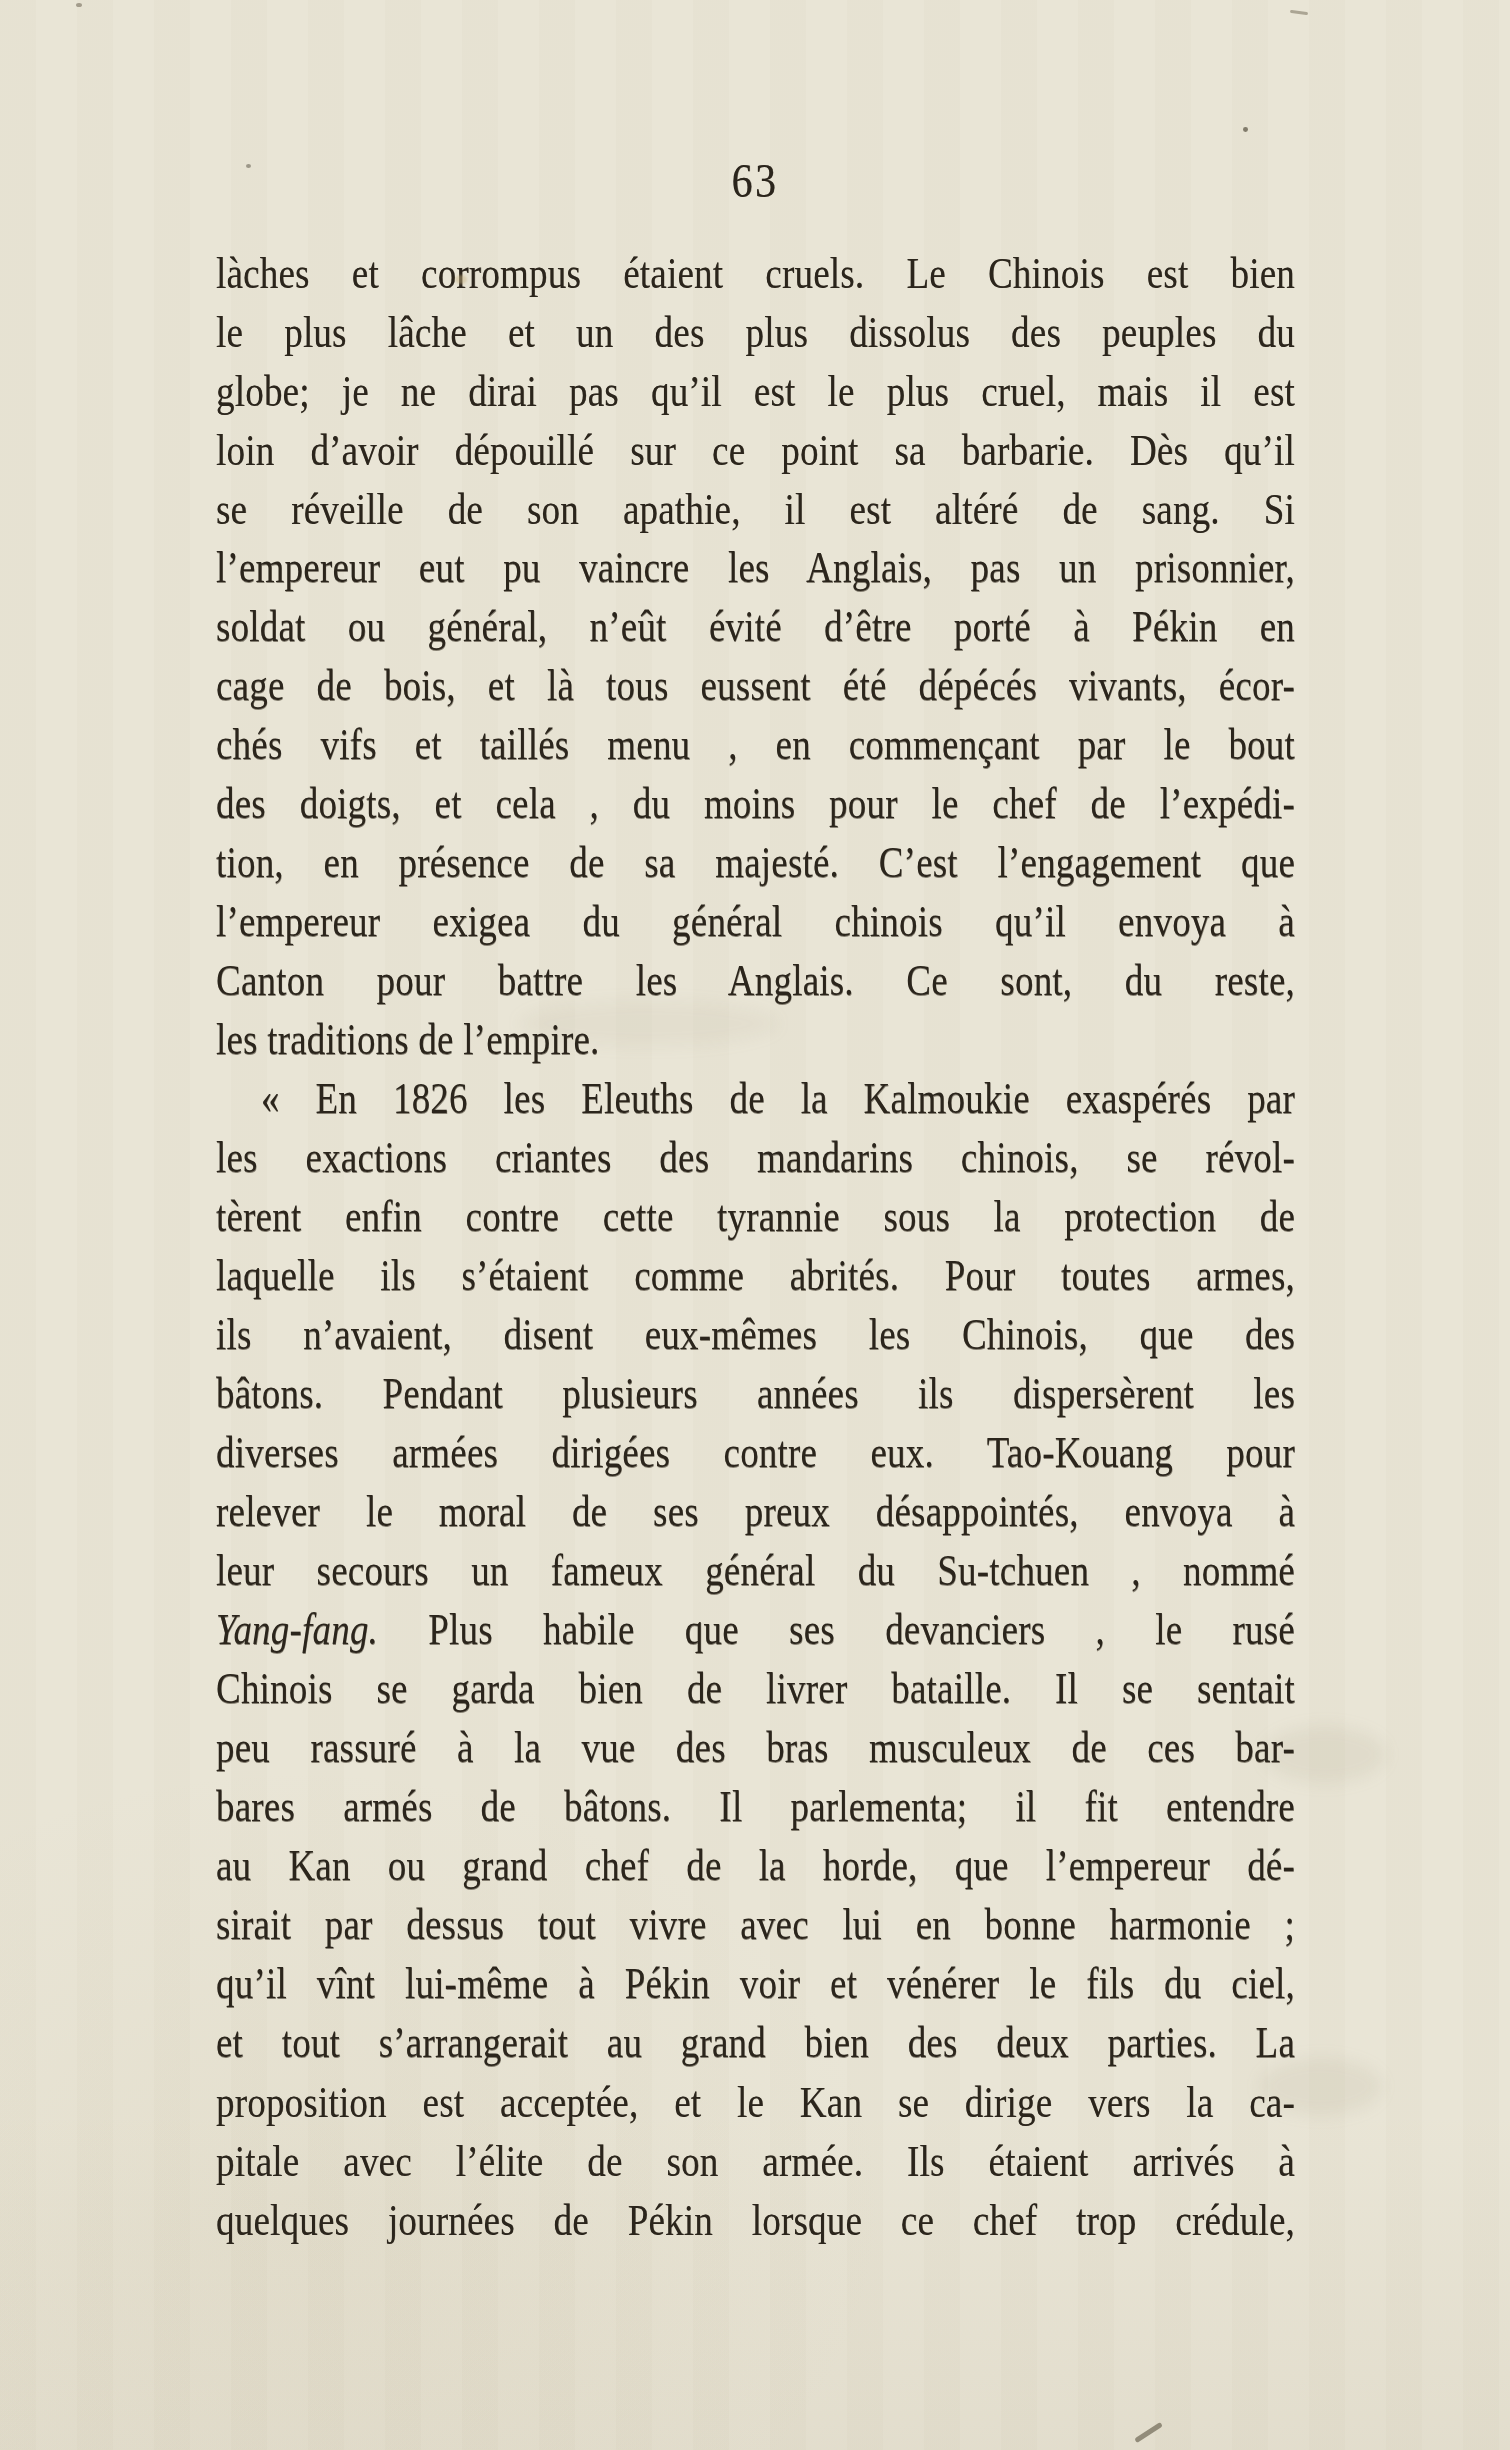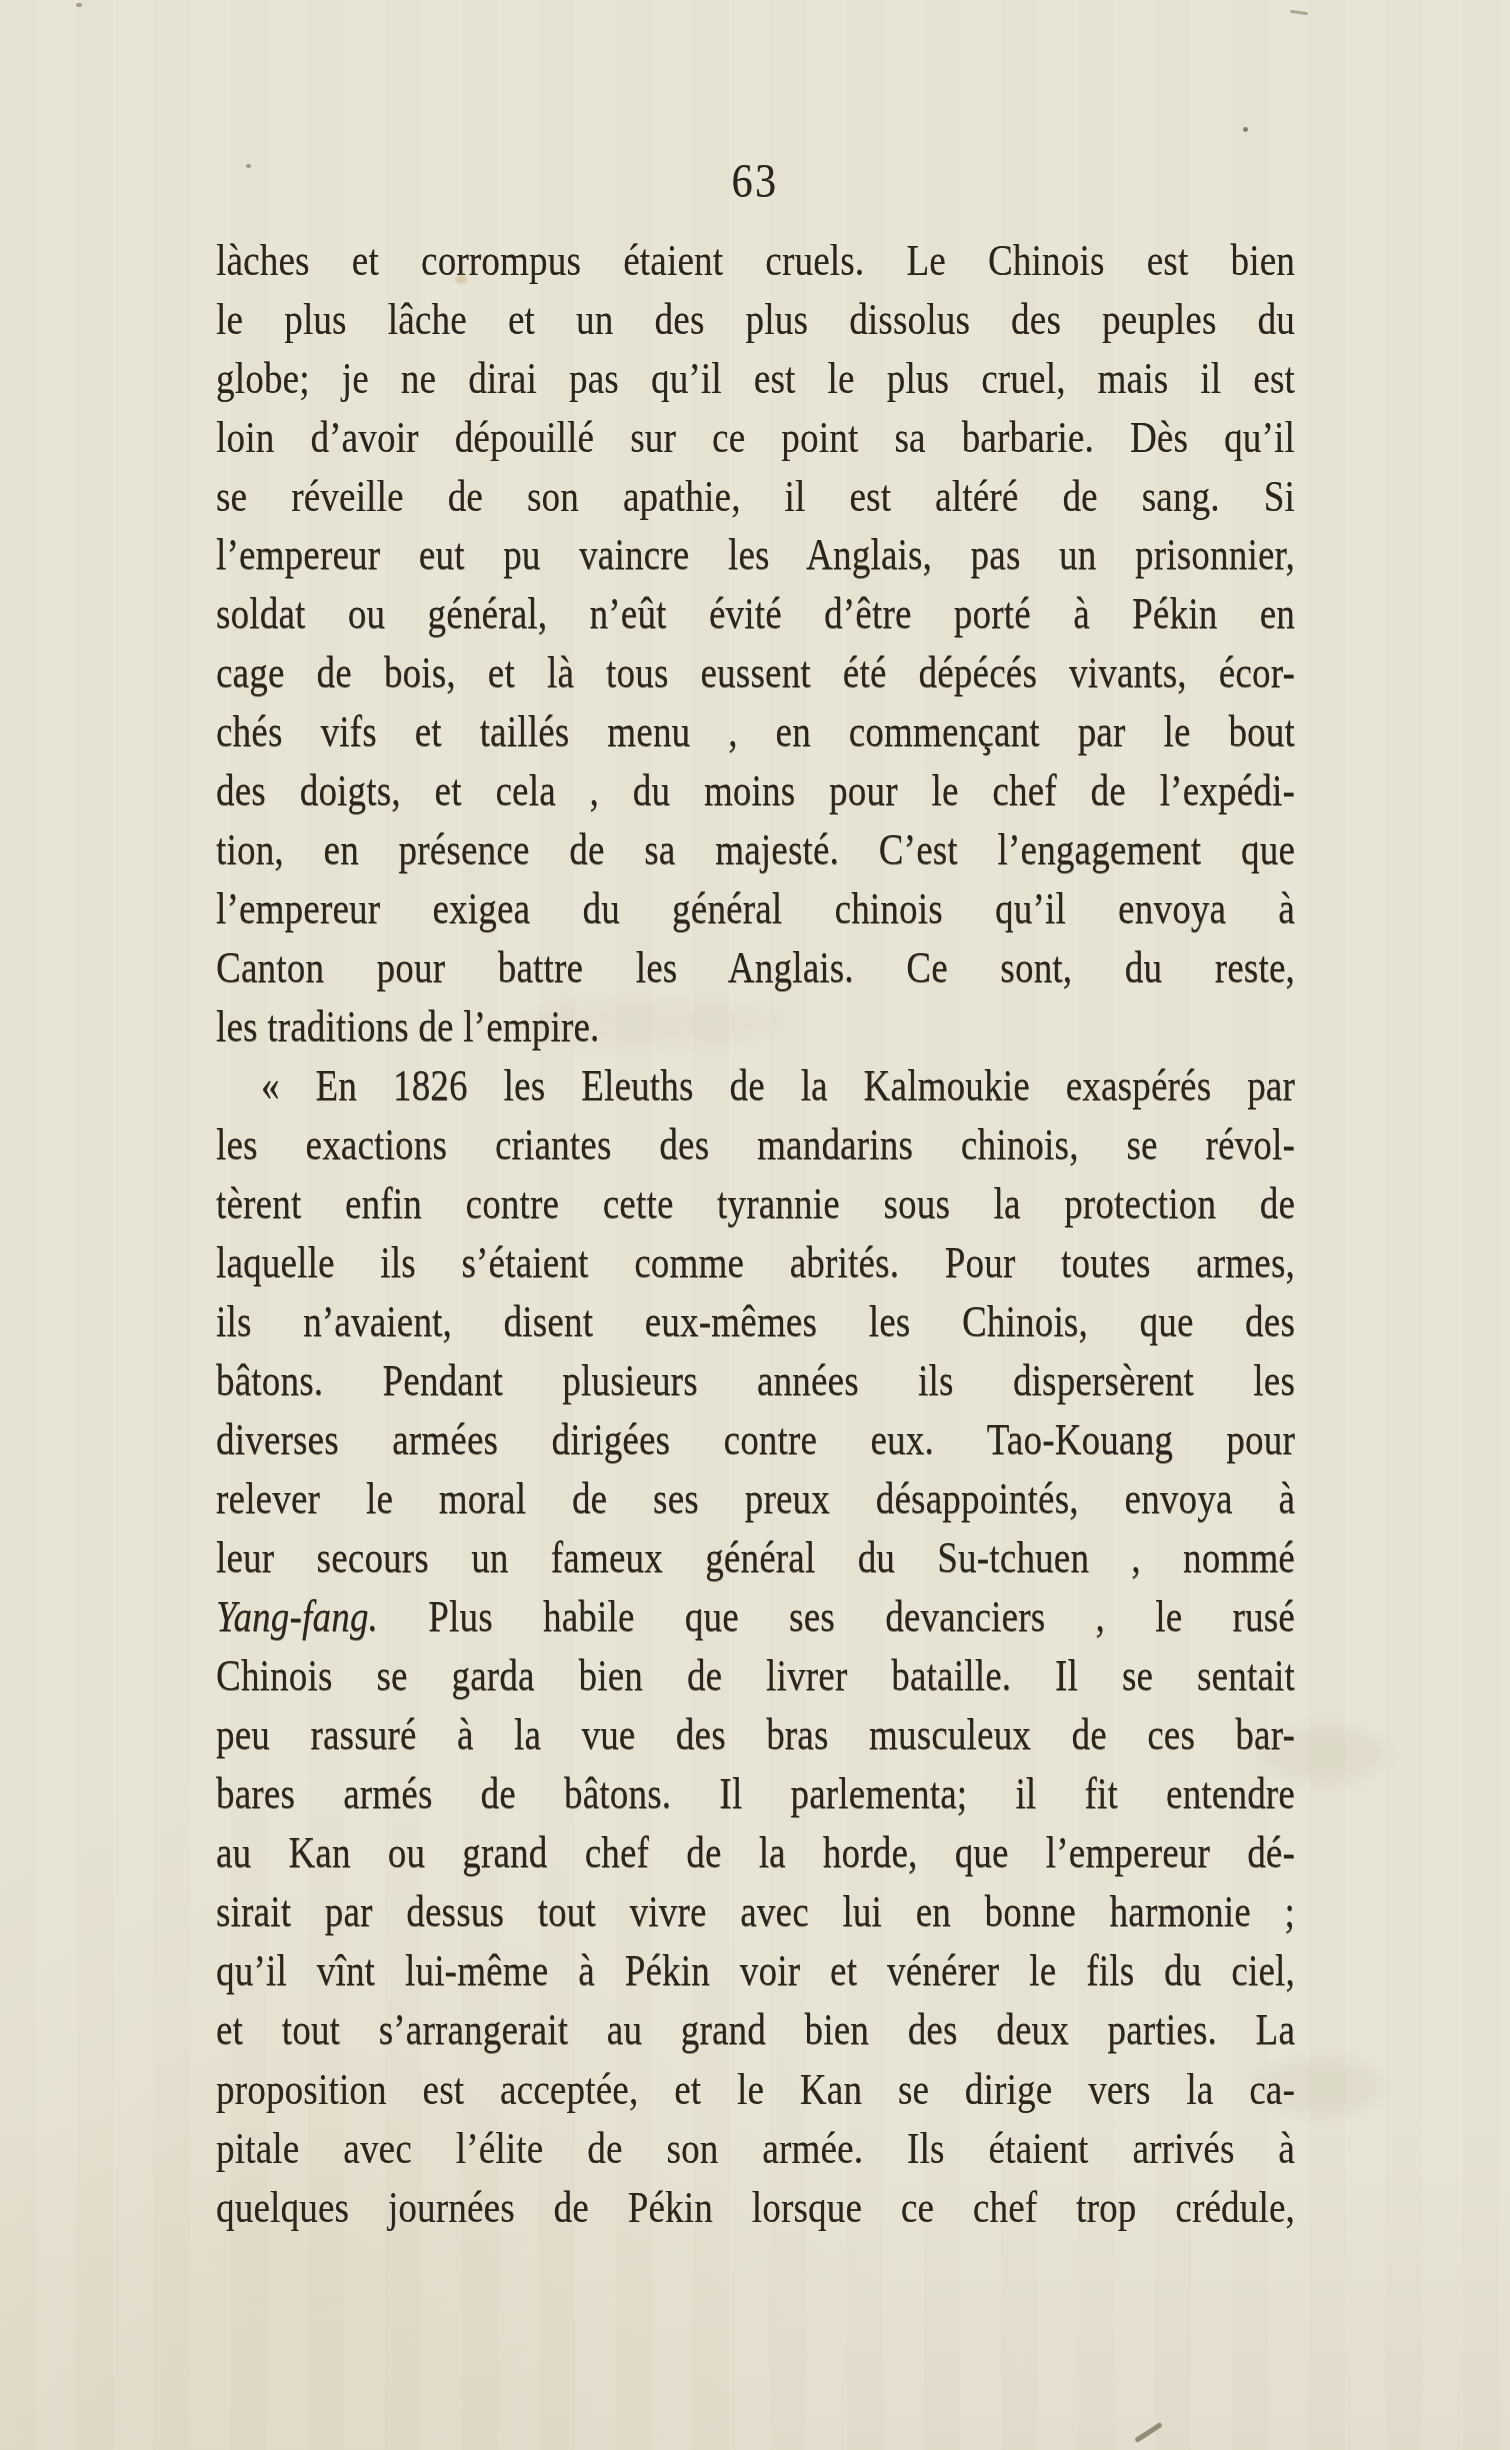--- a/index.html
+++ b/index.html
@@ -22,21 +22,21 @@
     position: absolute;
     top: 156px; left: 0; width: 1510px;
     text-align: center;
     font-size: 42px;
     letter-spacing: 2.4px;
     transform: scaleY(1.18);
     text-shadow: 0.3px 0.3px 0.6px rgba(35,28,16,0.55);
   }
   .text-block {
     position: absolute;
-    left: 216px; top: 230px; width: 1079px;
+    left: 216px; top: 243px; width: 1079px;
   }
   .line {
     height: 59px;
     line-height: 59px;
     font-size: 37px;
     text-align: justify;
     text-align-last: justify;
     transform: scaleY(1.2);
     transform-origin: 50% 50%;
     letter-spacing: 0.2px;

